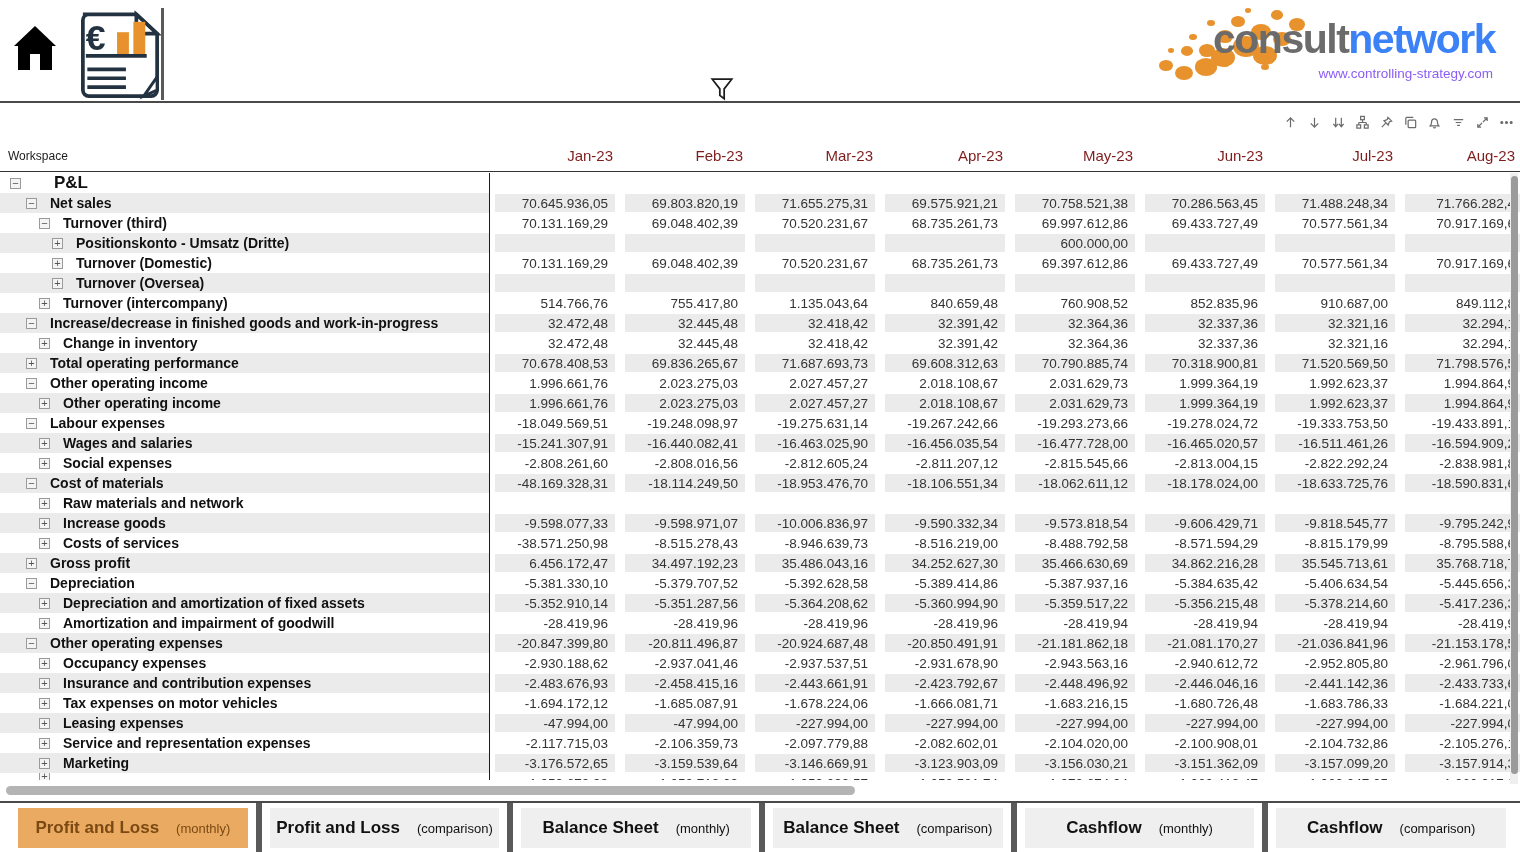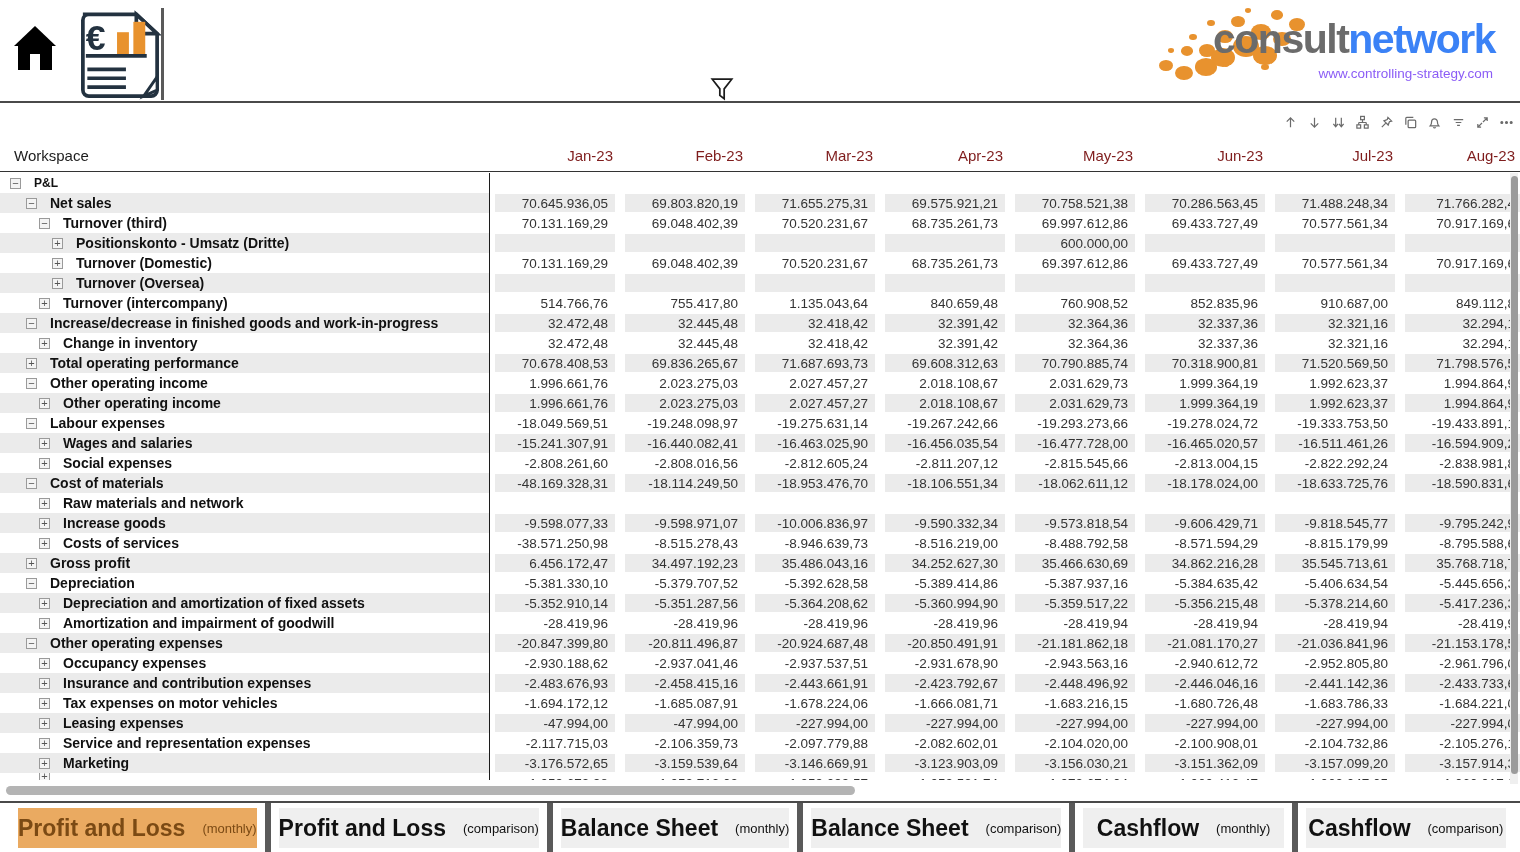--- a/index.html
+++ b/index.html
@@ -25,36 +25,36 @@
   .logo-url { position:absolute; right:2px; top:62px; font-size:13.5px; color:#8b5cf6; }
 
   
   .toolbar { position:absolute; top:115px; right:6px; display:flex; gap:9px; align-items:center; }
   .tb-ic { width:15px; height:15px; display:inline-block; cursor:pointer; }
   .tb-ic svg { width:15px; height:15px; stroke:#6b6b6b; fill:none; stroke-width:1.3; }
 
   
   .grid-header { position:absolute; top:140px; left:0; width:1522px; height:32px;
     display:flex; border-bottom:1px solid #333; }
-  .ws-label { width:490px; flex:none; padding-left:14px; font-size:15px; color:#1c1c1c; align-self:center; }
+  .ws-label { width:490px; flex:none; padding-left:8px; font-size:12px; color:#1c1c1c; align-self:center; }
   .col-h { width:130px; flex:none; text-align:right; padding-right:7px; font-size:15px;
     color:#7f1d1d; align-self:center; white-space:nowrap; overflow:hidden; }
   .col-h.last { width:122px; }
 
   
   .rows { position:absolute; top:173px; left:0; width:1522px; }
   .trow { display:flex; height:20px; }
   .trow.partial { height:7px; overflow:hidden; }
   .rlabel { width:490px; flex:none; display:flex; align-items:center;
     border-right:1px solid #1c1c1c; }
   .stripe .rlabel { background:#ebebeb; }
   .exp { width:11px; height:11px; flex:none; border:1px solid #9a9a9a; background:#f4f4f4;
     color:#555; font-size:11px; line-height:9px; text-align:center; margin-right:13px; cursor:pointer; }
   .rtext { font-size:14px; font-weight:bold; color:#111; white-space:nowrap; }
-  .lvl0 { padding-left:10px; } .lvl0 .rtext { font-size:12px; }
+  .lvl0 { padding-left:10px; } .lvl0 .rtext { font-size:17px;margin-left:20px; }
   .lvl1 { padding-left:26px; }
   .lvl2 { padding-left:39px; }
   .lvl3 { padding-left:52px; }
   .cell { width:130px; flex:none; }
   .cell.last { width:122px; }
   .band { height:18px; margin:1px 5px; text-align:right; }
   .cell.last .band { margin-right:0; }
   .stripe .band { background:#ebebeb; }
   .val { font-size:13.5px; color:#333; line-height:18px; padding-right:7px; white-space:nowrap; }
 
@@ -65,21 +65,21 @@
   .vscroll { position:absolute; left:1510px; top:173px; width:8px; height:611px; background:#efefef; }
   .vthumb { position:absolute; left:0.5px; top:3px; width:7px; height:598px;
     background:#9b9b9b; border-radius:4px; cursor:pointer; }
 
   
   .tabbar { position:absolute; top:801px; left:0; width:1520px; height:51px; background:#fff;
     border-top:2px solid #4a4a4a; display:flex; align-items:stretch; gap:8px;
     padding:0 14px 0 18px; }
   .tab { flex:1; height:40px; margin-top:5px; background:#efefef; display:flex;
     align-items:center; justify-content:center; cursor:pointer; white-space:nowrap; }
-  .tab .main { font-size:23px; font-weight:bold; color:#111; }
+  .tab .main { font-size:17px; font-weight:bold; color:#111; }
   .tab .sub { font-size:13px; color:#111; margin-left:17px; }
   .tab.active { background:#eaaa61; }
   .tab.active .main, .tab.active .sub { color:#7b4a14; }
   .tabdiv { width:6px; background:#5a5a5a; flex:none; }
 </style>
 </head>
 <body>
 
 <div class="top-header">
   <div class="home-btn">

